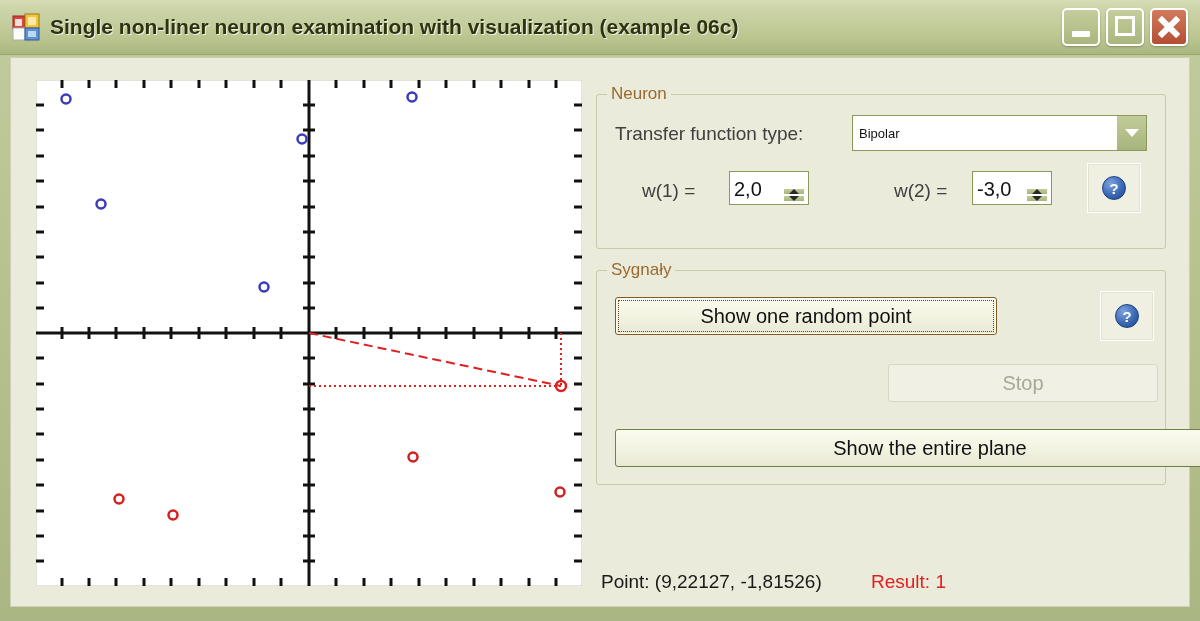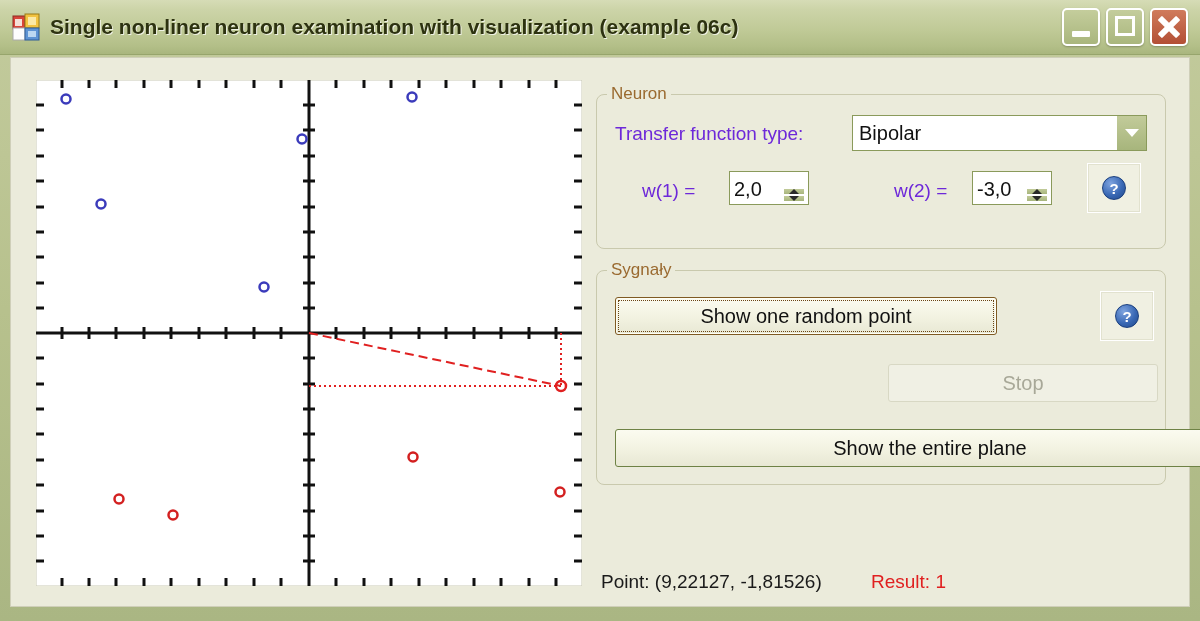--- a/index.html
+++ b/index.html
@@ -115,21 +115,21 @@
   .plot-canvas {
     position: absolute;
     left: 0; top: 0;
     display: block;
   }
 
   
   .groupbox {
     position: absolute;
     border: 1px solid #c9c9ad;
-    border-radius: 8px;
+    border-radius: 3px;
     box-sizing: border-box;
   }
   .gb-title {
     position: absolute;
     top: -11px; left: 10px;
     background: #ebebdb;
     padding: 0 4px;
     font-size: 17px;
     color: #9a6a30;
     white-space: nowrap;
@@ -140,35 +140,35 @@
   }
   #gb-signals {
     left: 585px; top: 212px;
     width: 570px; height: 215px; padding-left: 21px;
   }
 
   
   .lbl {
     position: absolute;
     font-size: 19px;
-    color: #6d28d9;
+    color: #404040;
     white-space: nowrap;
   }
   .combo {
     position: absolute;
     background: #ffffff;
     border: 1px solid #8a9a5b;
     box-sizing: border-box;
     display: flex;
     align-items: center;
   }
   .combo-text {
     flex: 1;
     padding-left: 6px;
-    font-size: 20px;
+    font-size: 13px;
     color: #111111;
     white-space: nowrap;
   }
   .combo-arrow {
     width: 30px;
     height: 100%;
     margin: 0;
     background: linear-gradient(to bottom, #c2cb9a, #a7b57c);
     border-left: 1px solid #ffffff;
     box-sizing: border-box;

